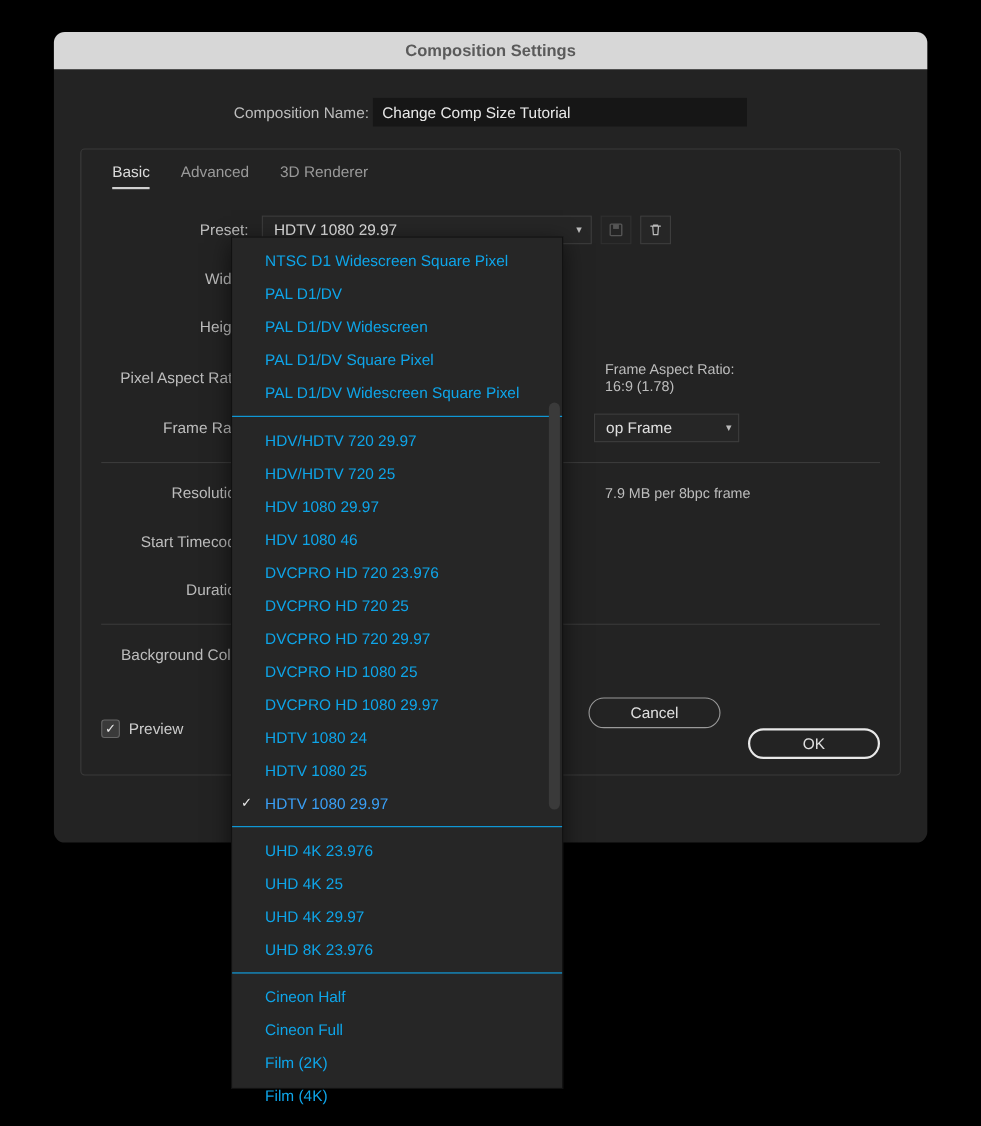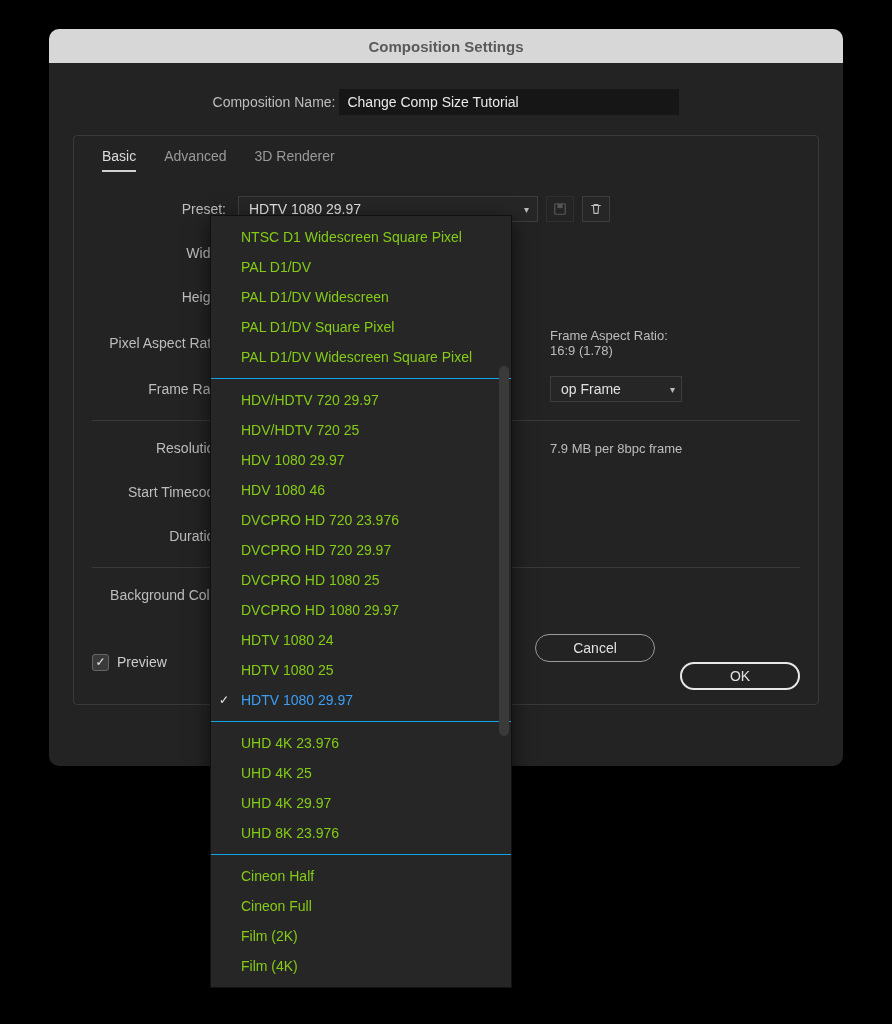--- a/index.html
+++ b/index.html
@@ -218,21 +218,21 @@
   }
   .dropdown .sep {
     border-top: 1px solid #0ea5e9;
   }
   .dropdown .item {
     display: flex;
     align-items: center;
     height: 30px;
     padding: 0 12px 0 30px;
     position: relative;
-    color: #84cc16;
+    color: #0ea5e9;
     cursor: pointer;
     white-space: nowrap;
   }
   .dropdown .item.selected { color: #3a9ff5; }
   .dropdown .item .check {
     position: absolute;
     left: 8px;
     color: #e8e8e8;
     font-size: 12px;
   }
@@ -307,21 +307,21 @@
           <div style="width:300px"></div>
           <div class="right-info" style="margin-left:12px">
             <div>Frame Aspect Ratio:</div>
             <div>16:9 (1.78)</div>
           </div>
         </div>
 
         <div class="form-row">
           <div class="label-col">Frame Rate:</div>
           <div style="width:300px"></div>
-          <div class="drop-select" style="margin-left:12px; width:132px">
+          <div class="drop-select" style="margin-left:2px; width:132px">
             <span>op Frame</span>
             <span class="chev">▾</span>
           </div>
         </div>
 
         <hr class="divider">
 
         <div class="form-row">
           <div class="label-col">Resolution:</div>
           <div style="width:300px"></div>
@@ -388,20 +388,23 @@
       <div class="item">
         <span>HDV 1080 29.97</span>
       </div>
       <div class="item">
         <span>HDV 1080 46</span>
       </div>
       <div class="item">
         <span>DVCPRO HD 720 23.976</span>
       </div>
       <div class="item">
+        <span>DVCPRO HD 720 25</span>
+      </div>
+      <div class="item">
         <span>DVCPRO HD 720 29.97</span>
       </div>
       <div class="item">
         <span>DVCPRO HD 1080 25</span>
       </div>
       <div class="item">
         <span>DVCPRO HD 1080 29.97</span>
       </div>
       <div class="item">
         <span>HDTV 1080 24</span>

